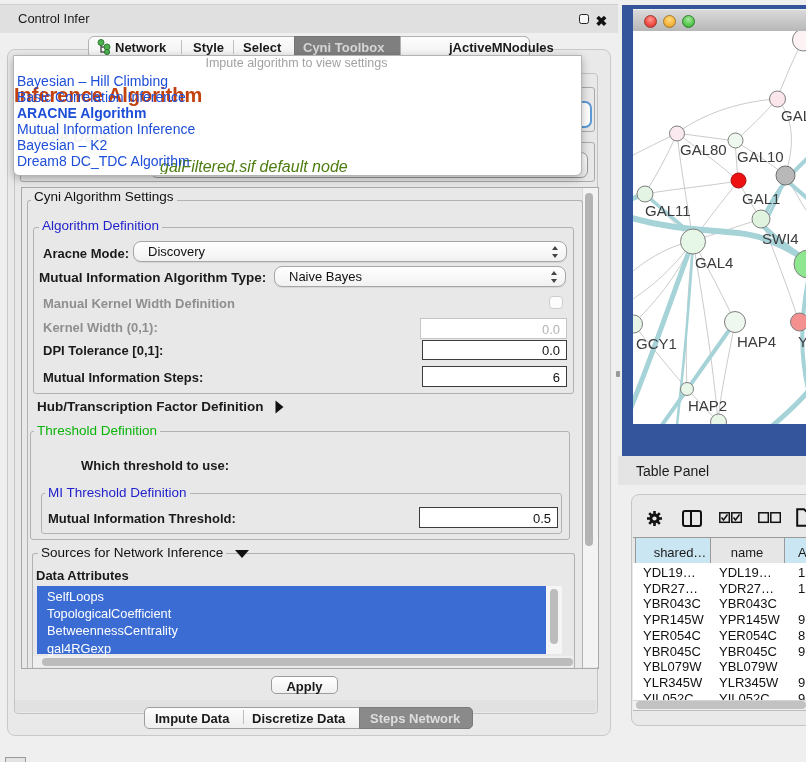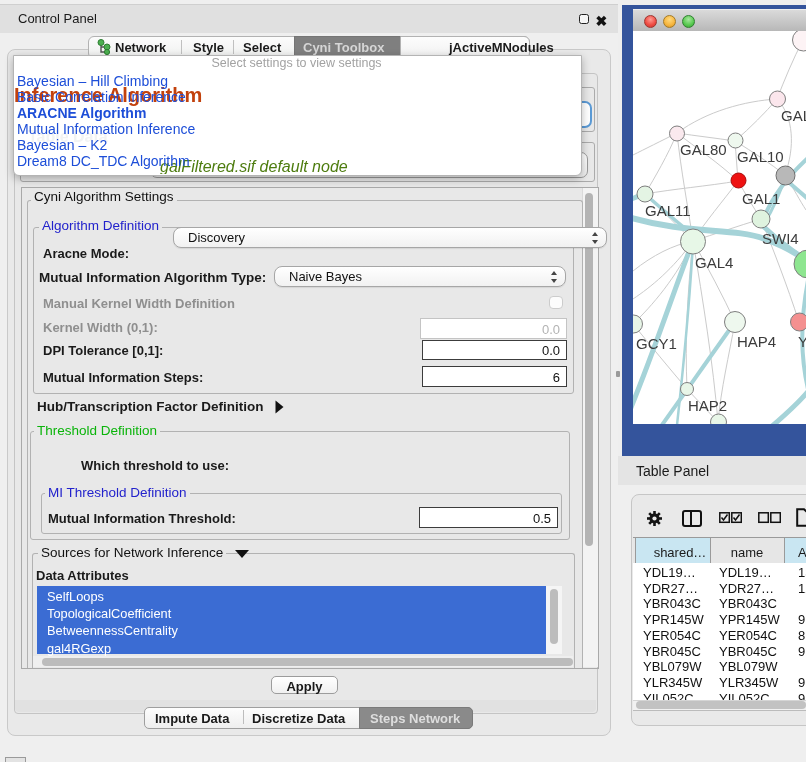--- a/index.html
+++ b/index.html
@@ -16,21 +16,21 @@
   .tfield{position:absolute;background:#fff;font-size:13px;color:#111;text-align:right;}
   .tfield span{position:absolute;right:6px;top:50%;transform:translateY(-50%);}
 </style>
 </head>
 <body>
 <div id="root">
 
   <div class="abs" style="left:0;top:0;width:618px;height:762px;background:#efefef;"></div>
 
   <div class="abs" style="left:0;top:4px;width:618px;height:28px;background:#e0e0e0;border-top:1px solid #cfcfcf;"></div>
-  <div class="abs" style="left:18px;top:11px;font-size:13px;color:#1a1a1a;">Control Panel</div>
+  <div class="abs" style="left:18px;top:11px;font-size:13px;color:#1a1a1a;">Control Infer</div>
 
   <div class="abs" style="left:579px;top:14px;width:8px;height:8px;border:1.6px solid #222;border-radius:2.5px;background:#f5f5f5;"></div>
   <div class="abs" style="left:595.5px;top:12.5px;font-size:14px;font-weight:bold;color:#111;">✖</div>
 
   <div class="abs" style="left:7px;top:49px;width:602px;height:685px;background:#e9e9e9;border:1px solid #c9c9c9;border-radius:8px;"></div>
 
   <div class="abs" style="left:14px;top:73px;width:582px;height:639px;background:#e8e8e8;border:1px solid #c4c4c4;border-radius:4px;"></div>
 
   <div class="abs" style="left:20px;top:87px;width:573px;height:43px;border:1px solid #ababab;border-radius:3px;"></div>
   <div class="abs" style="left:150px;top:101px;width:438px;height:23px;background:#fff;border:2.5px solid #5b9ad5;border-radius:7px;"></div>
@@ -59,21 +59,21 @@
   <div class="abs" style="left:582px;top:188px;width:15px;height:479px;background:#f3f3f3;border-left:1px solid #dadada;"></div>
   <div class="abs" style="left:584.5px;top:193px;width:8px;height:353px;background:#b4b4b4;border-radius:4px;"></div>
 
   <div class="abs" style="left:27px;top:200px;width:554px;height:467px;border:1px solid #b2b2b2;border-bottom:none;border-radius:3px 3px 0 0;"></div>
   <div class="grouplbl" style="left:31px;top:190px;color:#111;">Cyni Algorithm Settings</div>
 
   <div class="abs" style="left:33px;top:227px;width:539px;height:165px;border:1px solid #b2b2b2;border-radius:3px;"></div>
   <div class="grouplbl" style="left:39px;top:219px;color:#2222cc;">Algorithm Definition</div>
 
   <div class="boldlbl" style="left:43px;top:246px;">Aracne Mode:</div>
-  <div class="combo" style="left:133px;top:227px;width:432px;height:19px;margin-left:40px;">
+  <div class="combo" style="left:133px;top:241px;width:432px;height:19px;">
     <div class="txt">Discovery</div>
     <div class="arr">
         <svg width="8" height="14" viewBox="0 0 8 14">
           <path d="M1 5 L4 1 L7 5 Z" fill="#444"></path>
           <path d="M1 9 L4 13 L7 9 Z" fill="#444"></path>
         </svg>
       </div>
   </div>
 
   <div class="boldlbl" style="left:39px;top:270px;font-size:13.5px;">Mutual Information Algorithm Type:</div>
@@ -147,21 +147,21 @@
   <div class="abs" style="left:144px;top:707px;width:327px;height:19.5px;background:linear-gradient(#fdfdfd,#eeeeee);border:1px solid #9e9e9e;border-radius:5px;"></div>
   <div class="abs" style="left:359px;top:707px;width:112px;height:19.5px;background:#8a8a8a;border:1px solid #7a7a7a;border-radius:0 5px 5px 0;"></div>
   <div class="abs" style="left:243px;top:710px;width:1px;height:14px;background:#bdbdbd;"></div>
   <div class="abs" style="left:155px;top:711px;font-size:13px;font-weight:bold;color:#1a1a1a;">Impute Data</div>
   <div class="abs" style="left:252px;top:711px;font-size:13px;font-weight:bold;color:#1a1a1a;">Discretize Data</div>
   <div class="abs" style="left:370px;top:711px;font-size:13px;font-weight:bold;color:#dedede;">Steps Network</div>
 
   <div class="abs" style="left:5px;top:757px;width:19px;height:14px;background:#e3e3e3;border:1px solid #9a9a9a;"></div>
 
   <div class="abs" style="left:13px;top:55px;width:567px;height:119px;background:#ffffff;border:1px solid #b4b4b4;border-radius:0 0 6px 6px;box-shadow:0 3px 8px rgba(0,0,0,0.28);"></div>
-  <div class="abs" style="left:13px;top:56px;width:567px;text-align:center;font-size:12.5px;color:#a2a2a2;">Select settings to view settings</div>
+  <div class="abs" style="left:13px;top:56px;width:567px;text-align:center;font-size:12.5px;color:#a2a2a2;">Impute algorithm to view settings</div>
   <div class="abs" style="left:13px;top:55px;width:567px;height:119px;overflow:hidden;">
     <div class="abs" style="left:1px;top:29px;font-size:20px;color:#c2410c;font-weight:bold;">Inference Algorithm</div>
     <div class="abs" style="left:15px;top:73px;font-size:16px;color:#f2f3f3;font-weight:bold;">Table Data</div>
     <div class="abs" style="left:147px;top:103px;font-size:16px;color:#4d7c0f;font-style:italic;">galFiltered.sif default node</div>
   </div>
   <div class="abs" style="left:17px;top:73px;width:560px;font-size:14px;color:#1d4ed8;line-height:16px;">
     Bayesian – Hill Climbing<br>
     Basic Correlation Inference<br>
     <b>ARACNE Algorithm</b><br>
     Mutual Information Inference<br>

